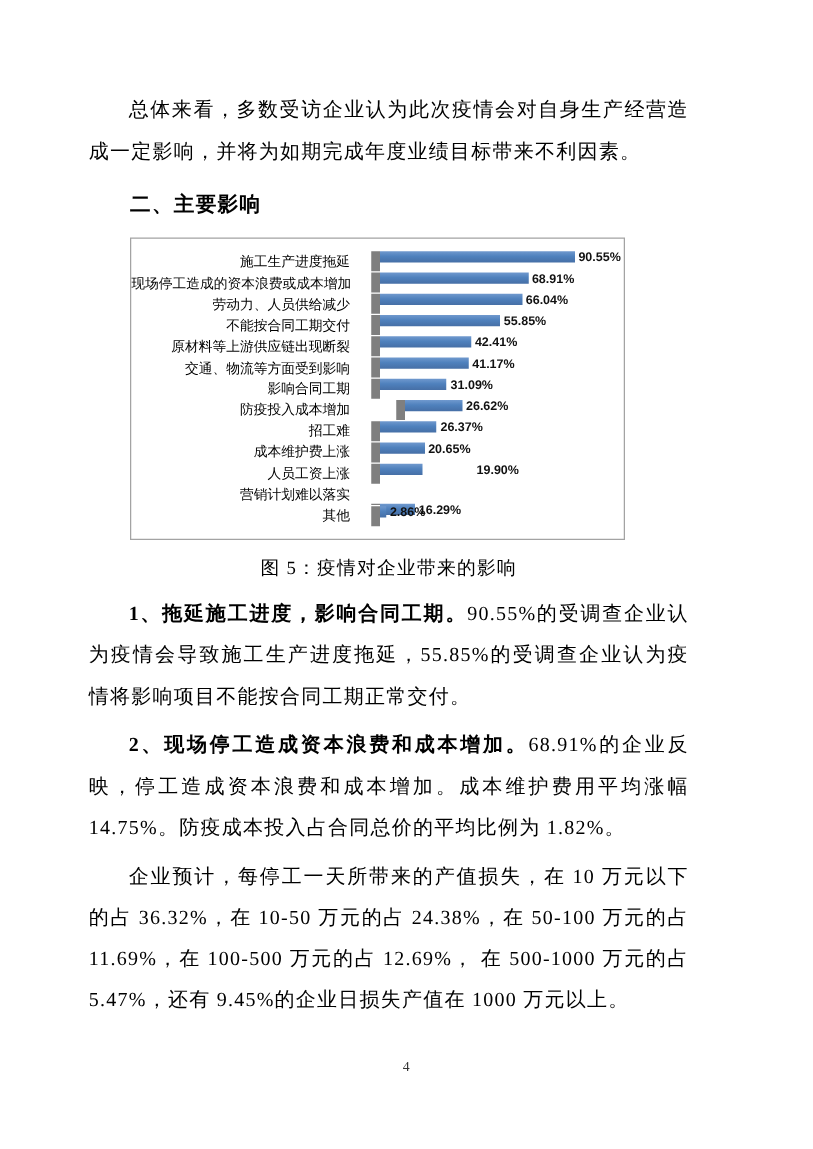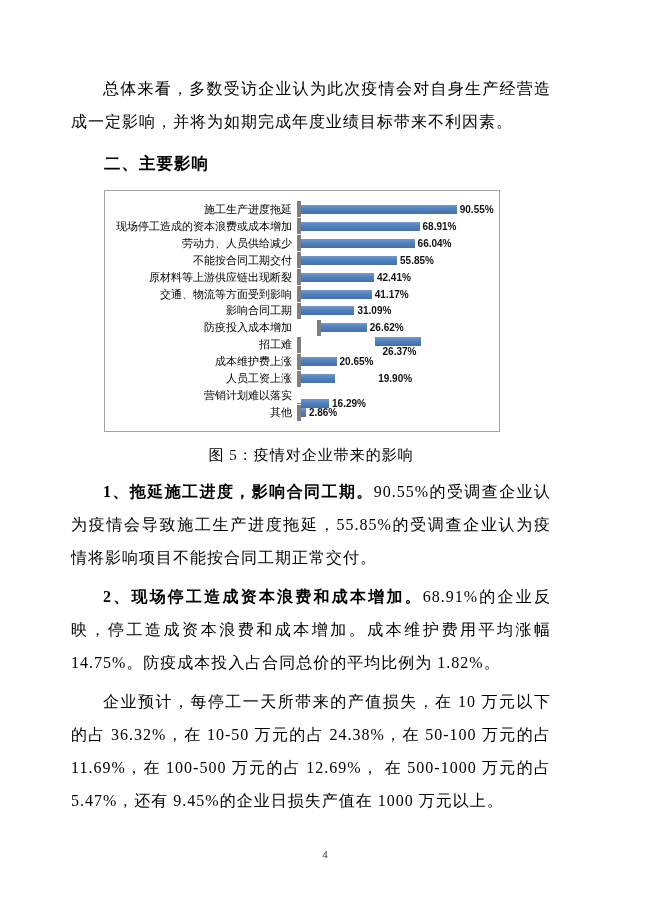--- a/index.html
+++ b/index.html
@@ -46,32 +46,32 @@
   }
   .chart-row {
     display: flex;
     align-items: center;
     height: 16px;
   }
   .cat-label {
     width: 192px;
     flex: 0 0 192px;
     text-align: right;
-    padding-right: 5px;
+    padding-right: 17px;
     font-size: 11px;
     white-space: nowrap;
     overflow: hidden;
     color: #000000;
   }
   .bar-area {
     flex: 1;
     align-self: stretch;
-    border-left: 4px solid #15803d;
+    border-left: 7px solid #15803d;
     display: flex;
-    align-items: center;
+    align-items: flex-start;
   }
   .bar {
     height: 9px;
     background: linear-gradient(#7099ce, #4f81bd 45%, #466fa6);
     flex: 0 0 auto;
   }
   .val-label {
     font-family: "Liberation Sans", "DejaVu Sans", sans-serif;
     font-weight: 700;
     font-size: 10px;
@@ -160,21 +160,21 @@
         </div>
         <div class="chart-row">
           <div class="cat-label">防疫投入成本增加</div>
           <div class="bar-area" style="border-left-color: rgb(127, 127, 127); margin-left: 20px;">
             <div class="bar" style="width: 45.7864px;"></div>
             <div class="val-label">26.62%</div>
           </div>
         </div>
         <div class="chart-row">
           <div class="cat-label">招工难</div>
-          <div class="bar-area" style="border-left-color: rgb(127, 127, 127); flex-direction: column;">
+          <div class="bar-area" style="border-left-color: rgb(127, 127, 127);">
             <div class="bar" style="width: 45.3564px;"></div>
             <div class="val-label">26.37%</div>
           </div>
         </div>
         <div class="chart-row">
           <div class="cat-label">成本维护费上涨</div>
           <div class="bar-area" style="border-left-color: rgb(127, 127, 127);">
             <div class="bar" style="width: 35.518px;"></div>
             <div class="val-label">20.65%</div>
           </div>

